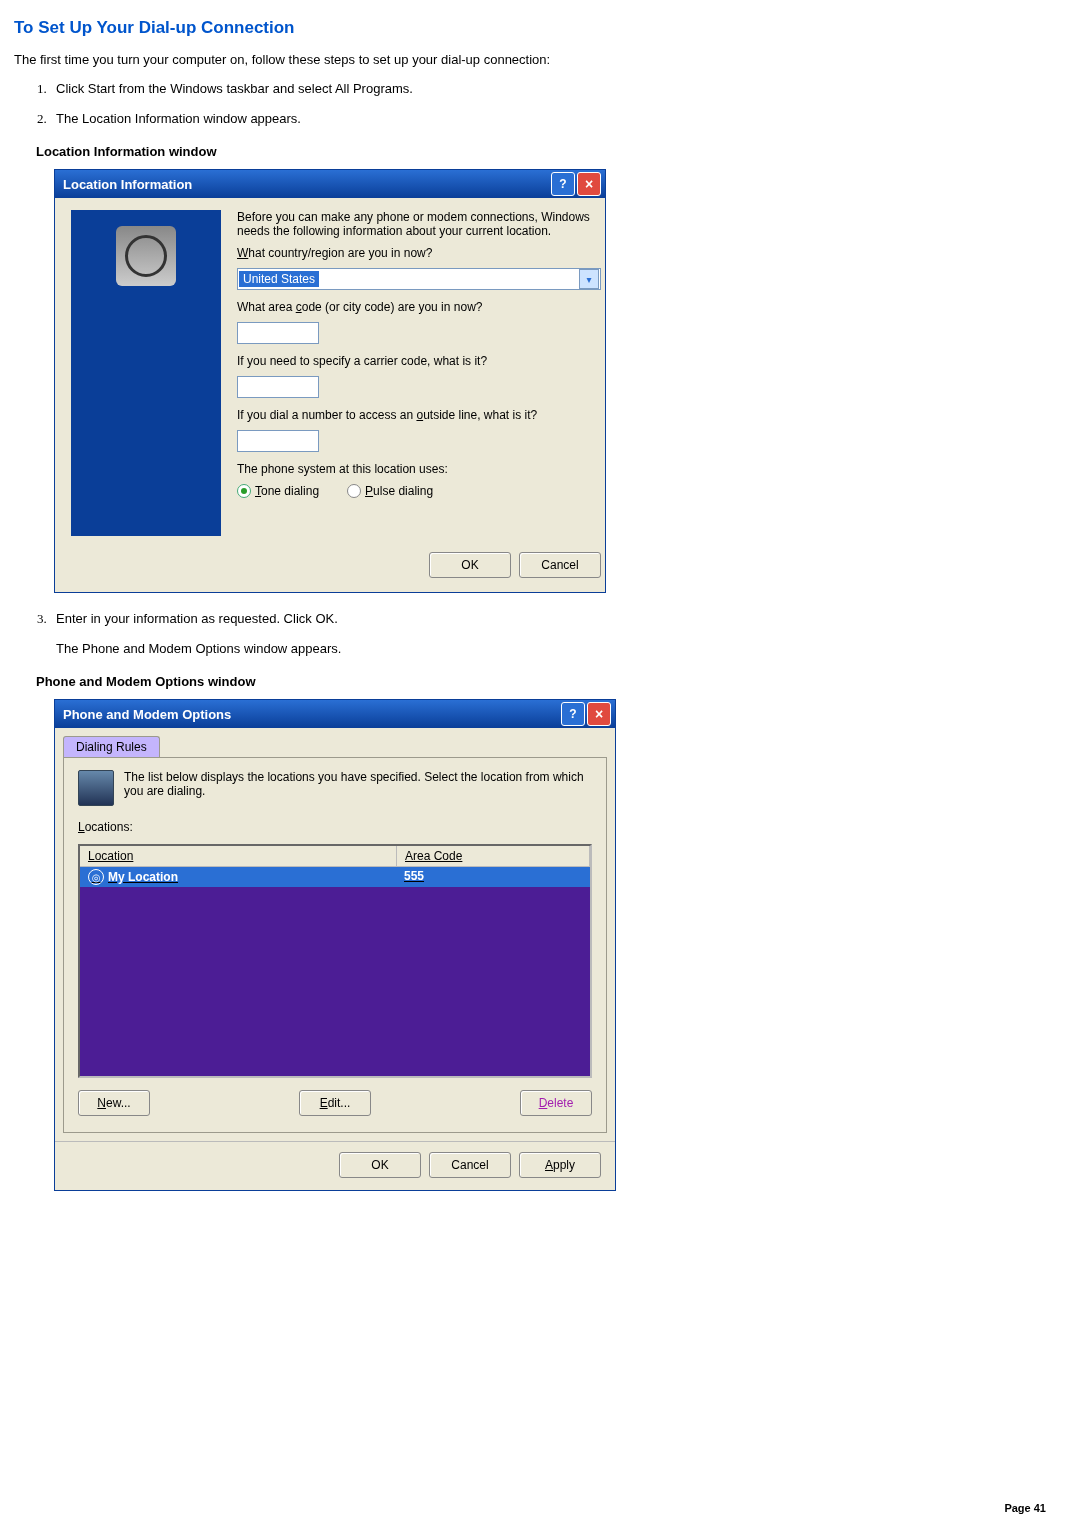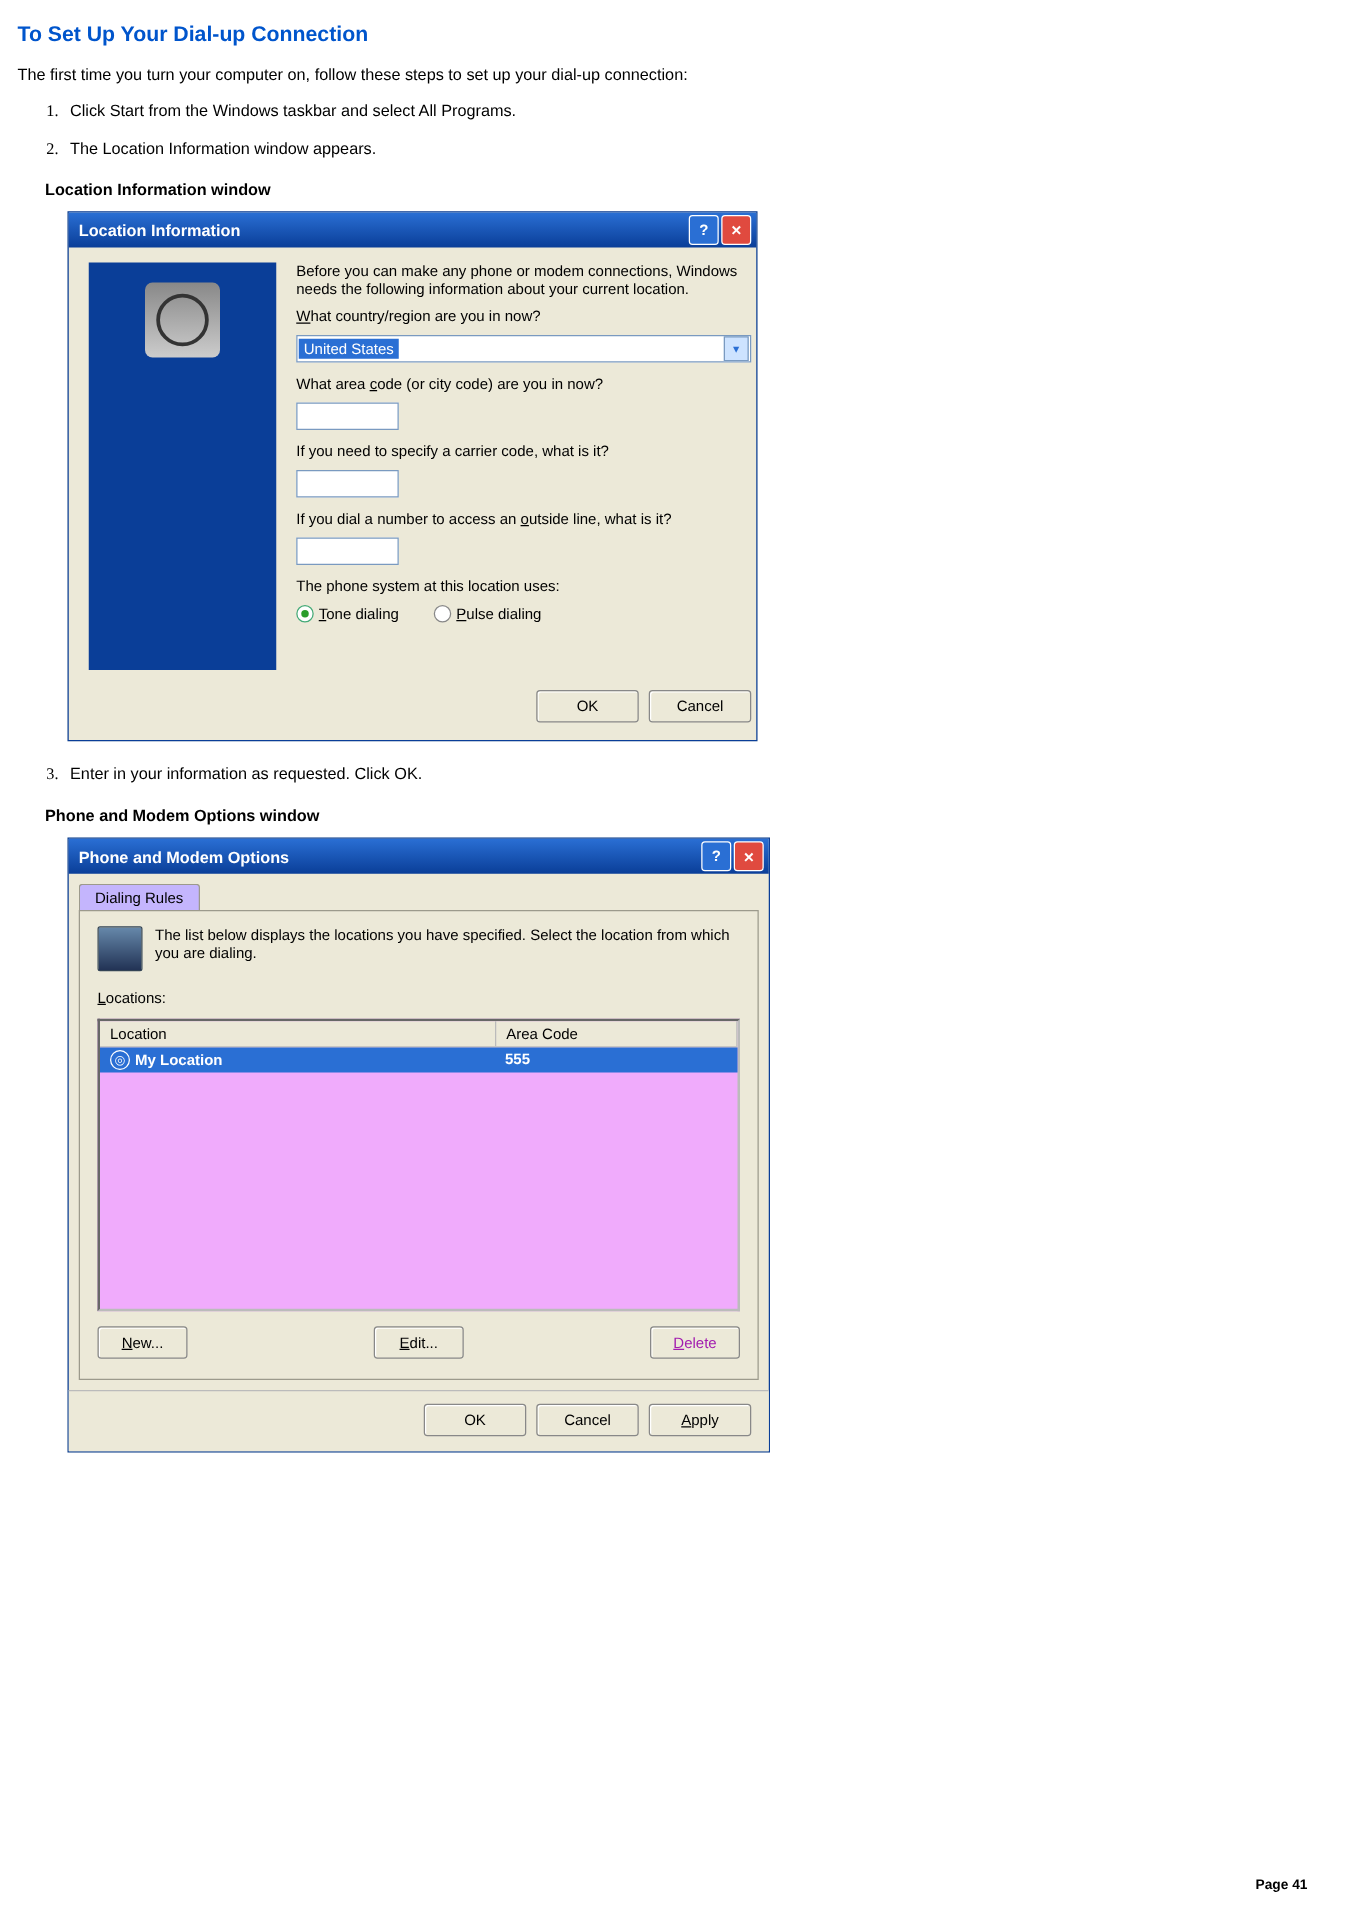--- a/index.html
+++ b/index.html
@@ -148,22 +148,23 @@
     border:1px solid #9c9a8c; margin:0 8px 8px 8px; padding:12px 14px 16px 14px;
     background:#ece9d8;
   }
   .modem-iconrow { display:flex; gap:10px; align-items:flex-start;}
   .modem-ico {
     width:34px; height:34px;
     background: linear-gradient(#68a, #235);
     border:1px solid #345; border-radius:2px;
   }
   .loc-table {
-    margin-top:10px; border:2px inset #bbb; background:#f0abfc; height:230px;
+    margin-top:10px; border:2px inset #bbb; background:#4c1d95; height:230px;
     font-size:12px;
+    text-decoration:underline;
   }
   .lt-header { display:flex; background:#ece9d8; border-bottom:1px solid #bbb;}
   .lt-hcell { padding:3px 8px; border-right:1px solid #bbb; }
   .lt-hcell.c1{ flex:0 0 300px;}
   .lt-hcell.c2{ flex:1;}
   .lt-row { display:flex; background:#2a6fd4; color:#fff;}
   .lt-cell { padding:2px 8px;}
   .lt-cell.c1{ flex:0 0 300px; display:flex; align-items:center; gap:4px;}
   .lt-cell.c2{ flex:1;}
   .lt-ico {
@@ -242,20 +243,21 @@
     <div class="xp-dlgbtns">
       <div class="xp-btn">OK</div>
       <div class="xp-btn">Cancel</div>
     </div>
   </div>
 </div>
 
 <ol class="steps" start="3">
   <li>
     <span class="step-text">Enter in your information as requested. Click OK.</span>
+    <div class="substep">The Phone and Modem Options window appears.</div>
   </li>
 </ol>
 
 <div class="figcap">Phone and Modem Options window</div>
 
 <div class="xp-window" style="width:560px">
   <div class="xp-titlebar">
     <span class="xp-title-text">Phone and Modem Options</span>
     <div class="xp-titlebtns">
       <div class="xp-tbtn xp-help">?</div>

